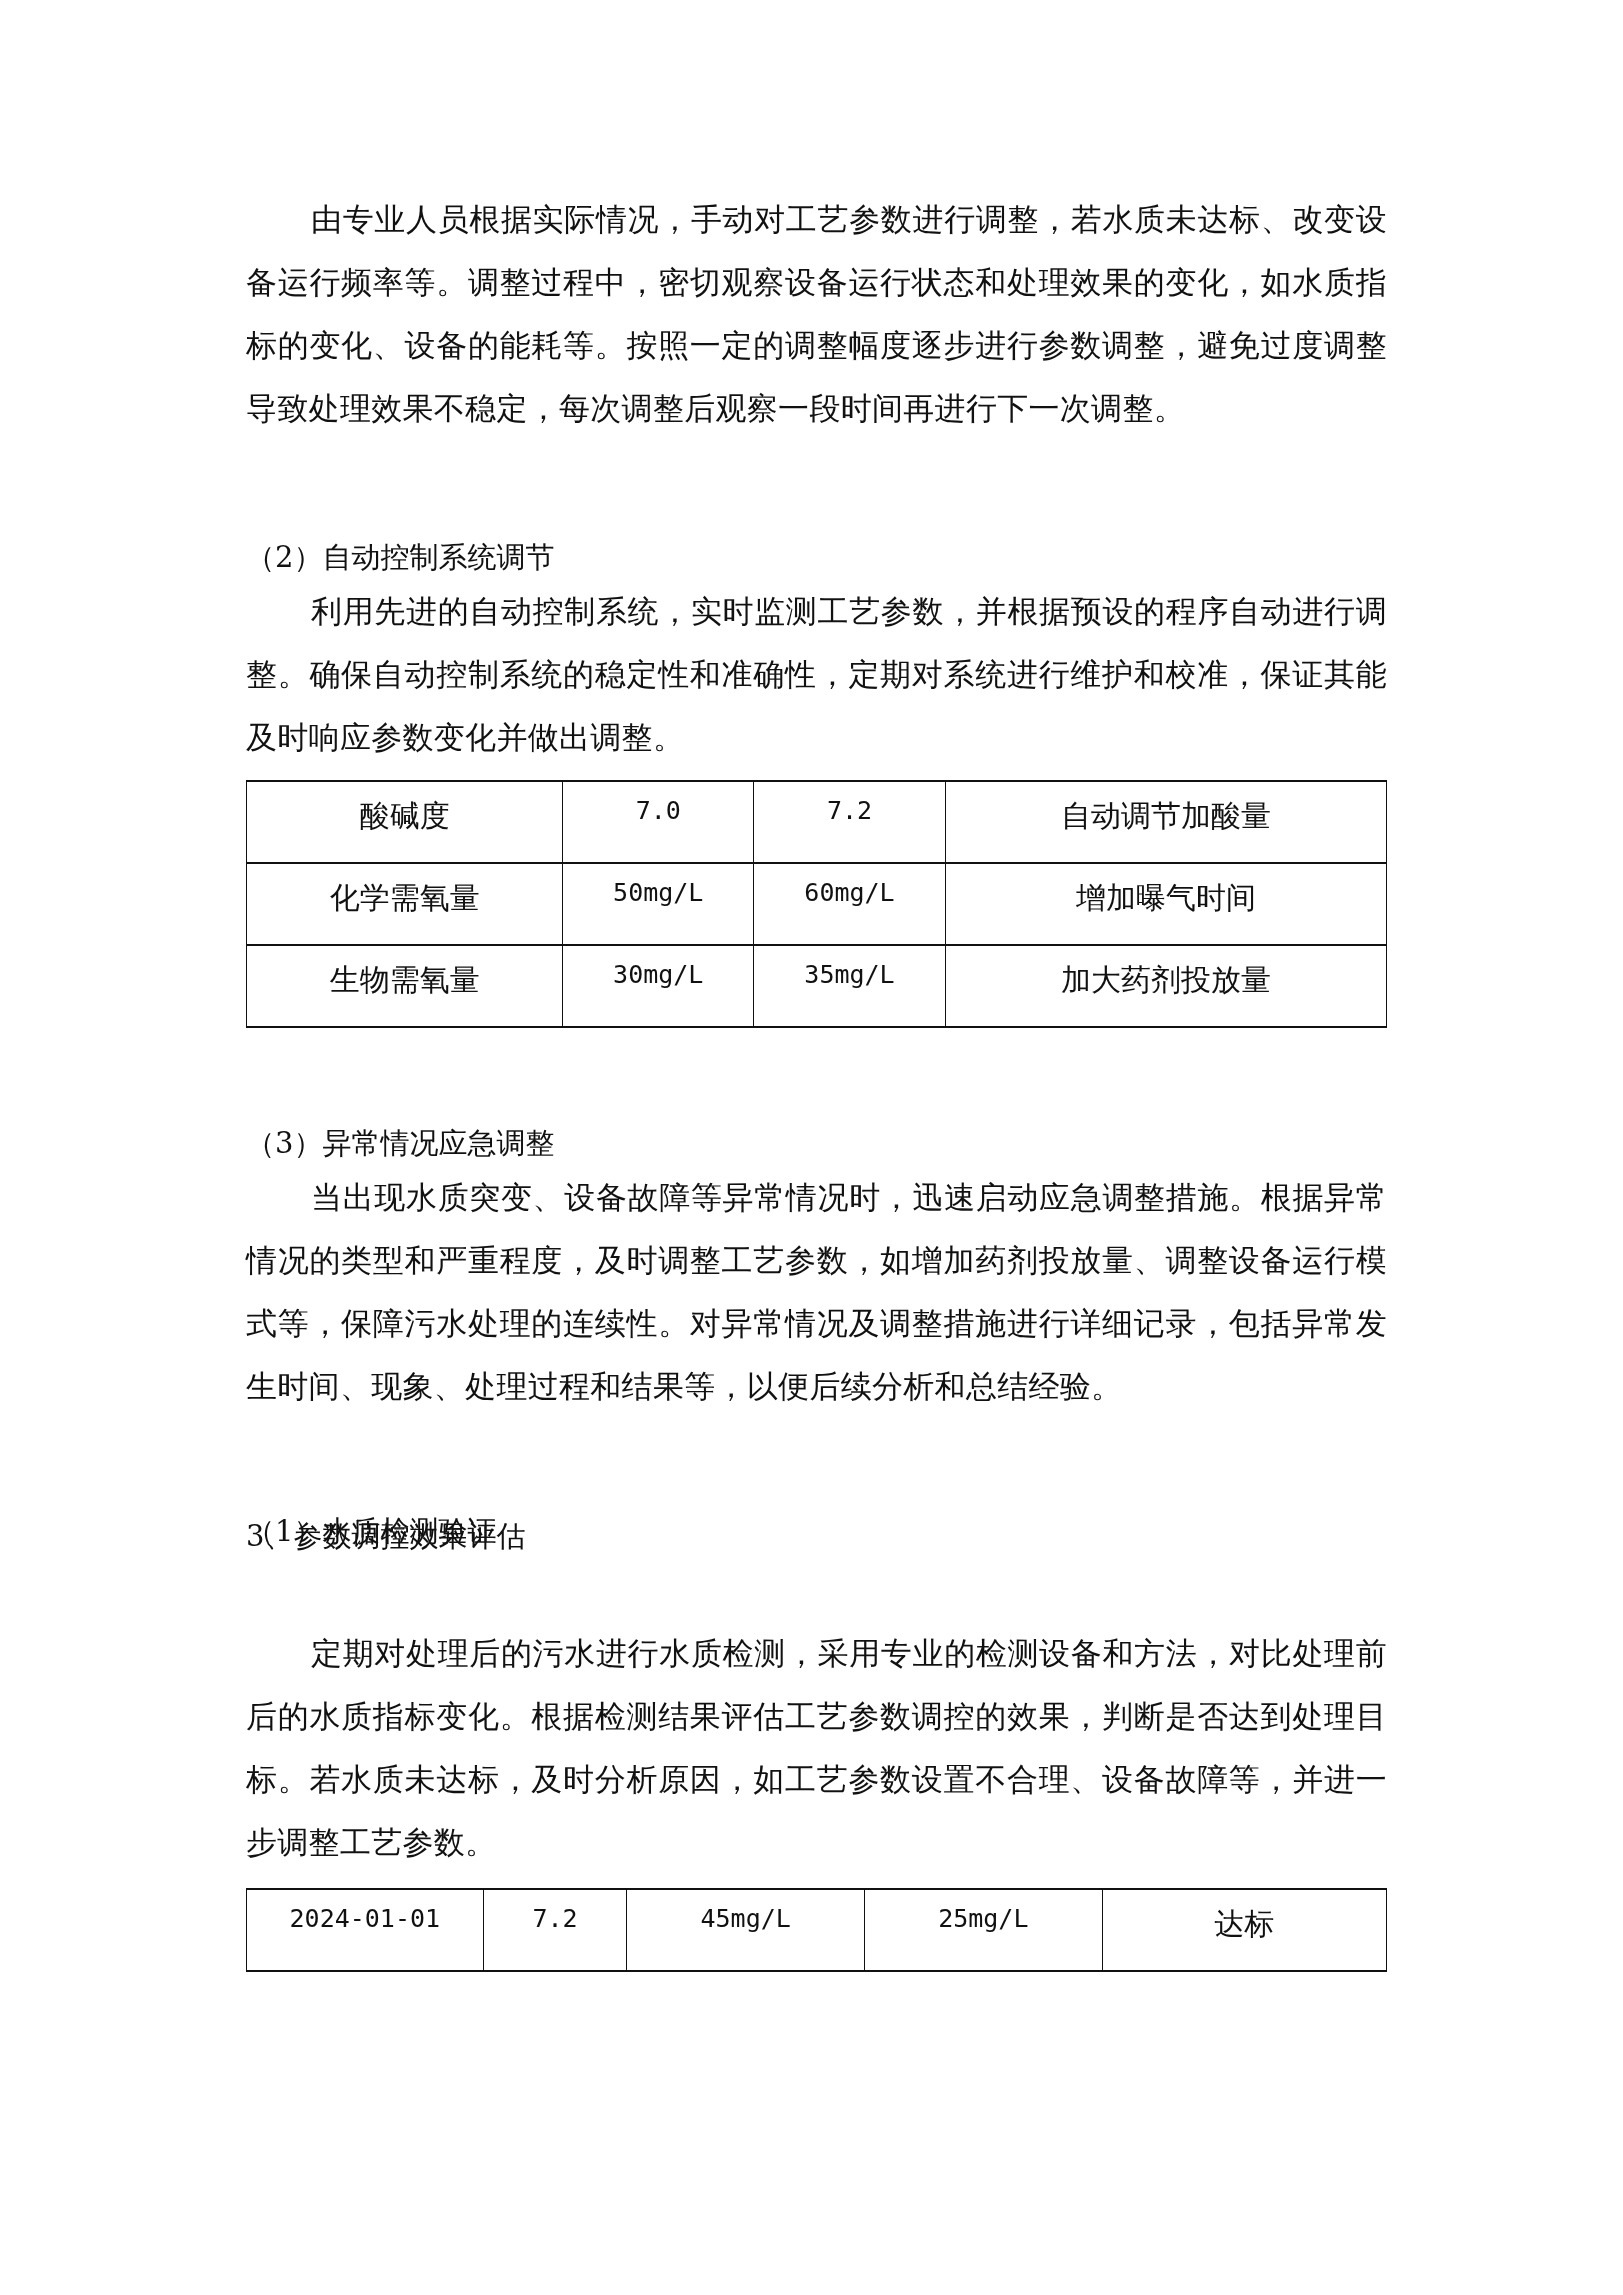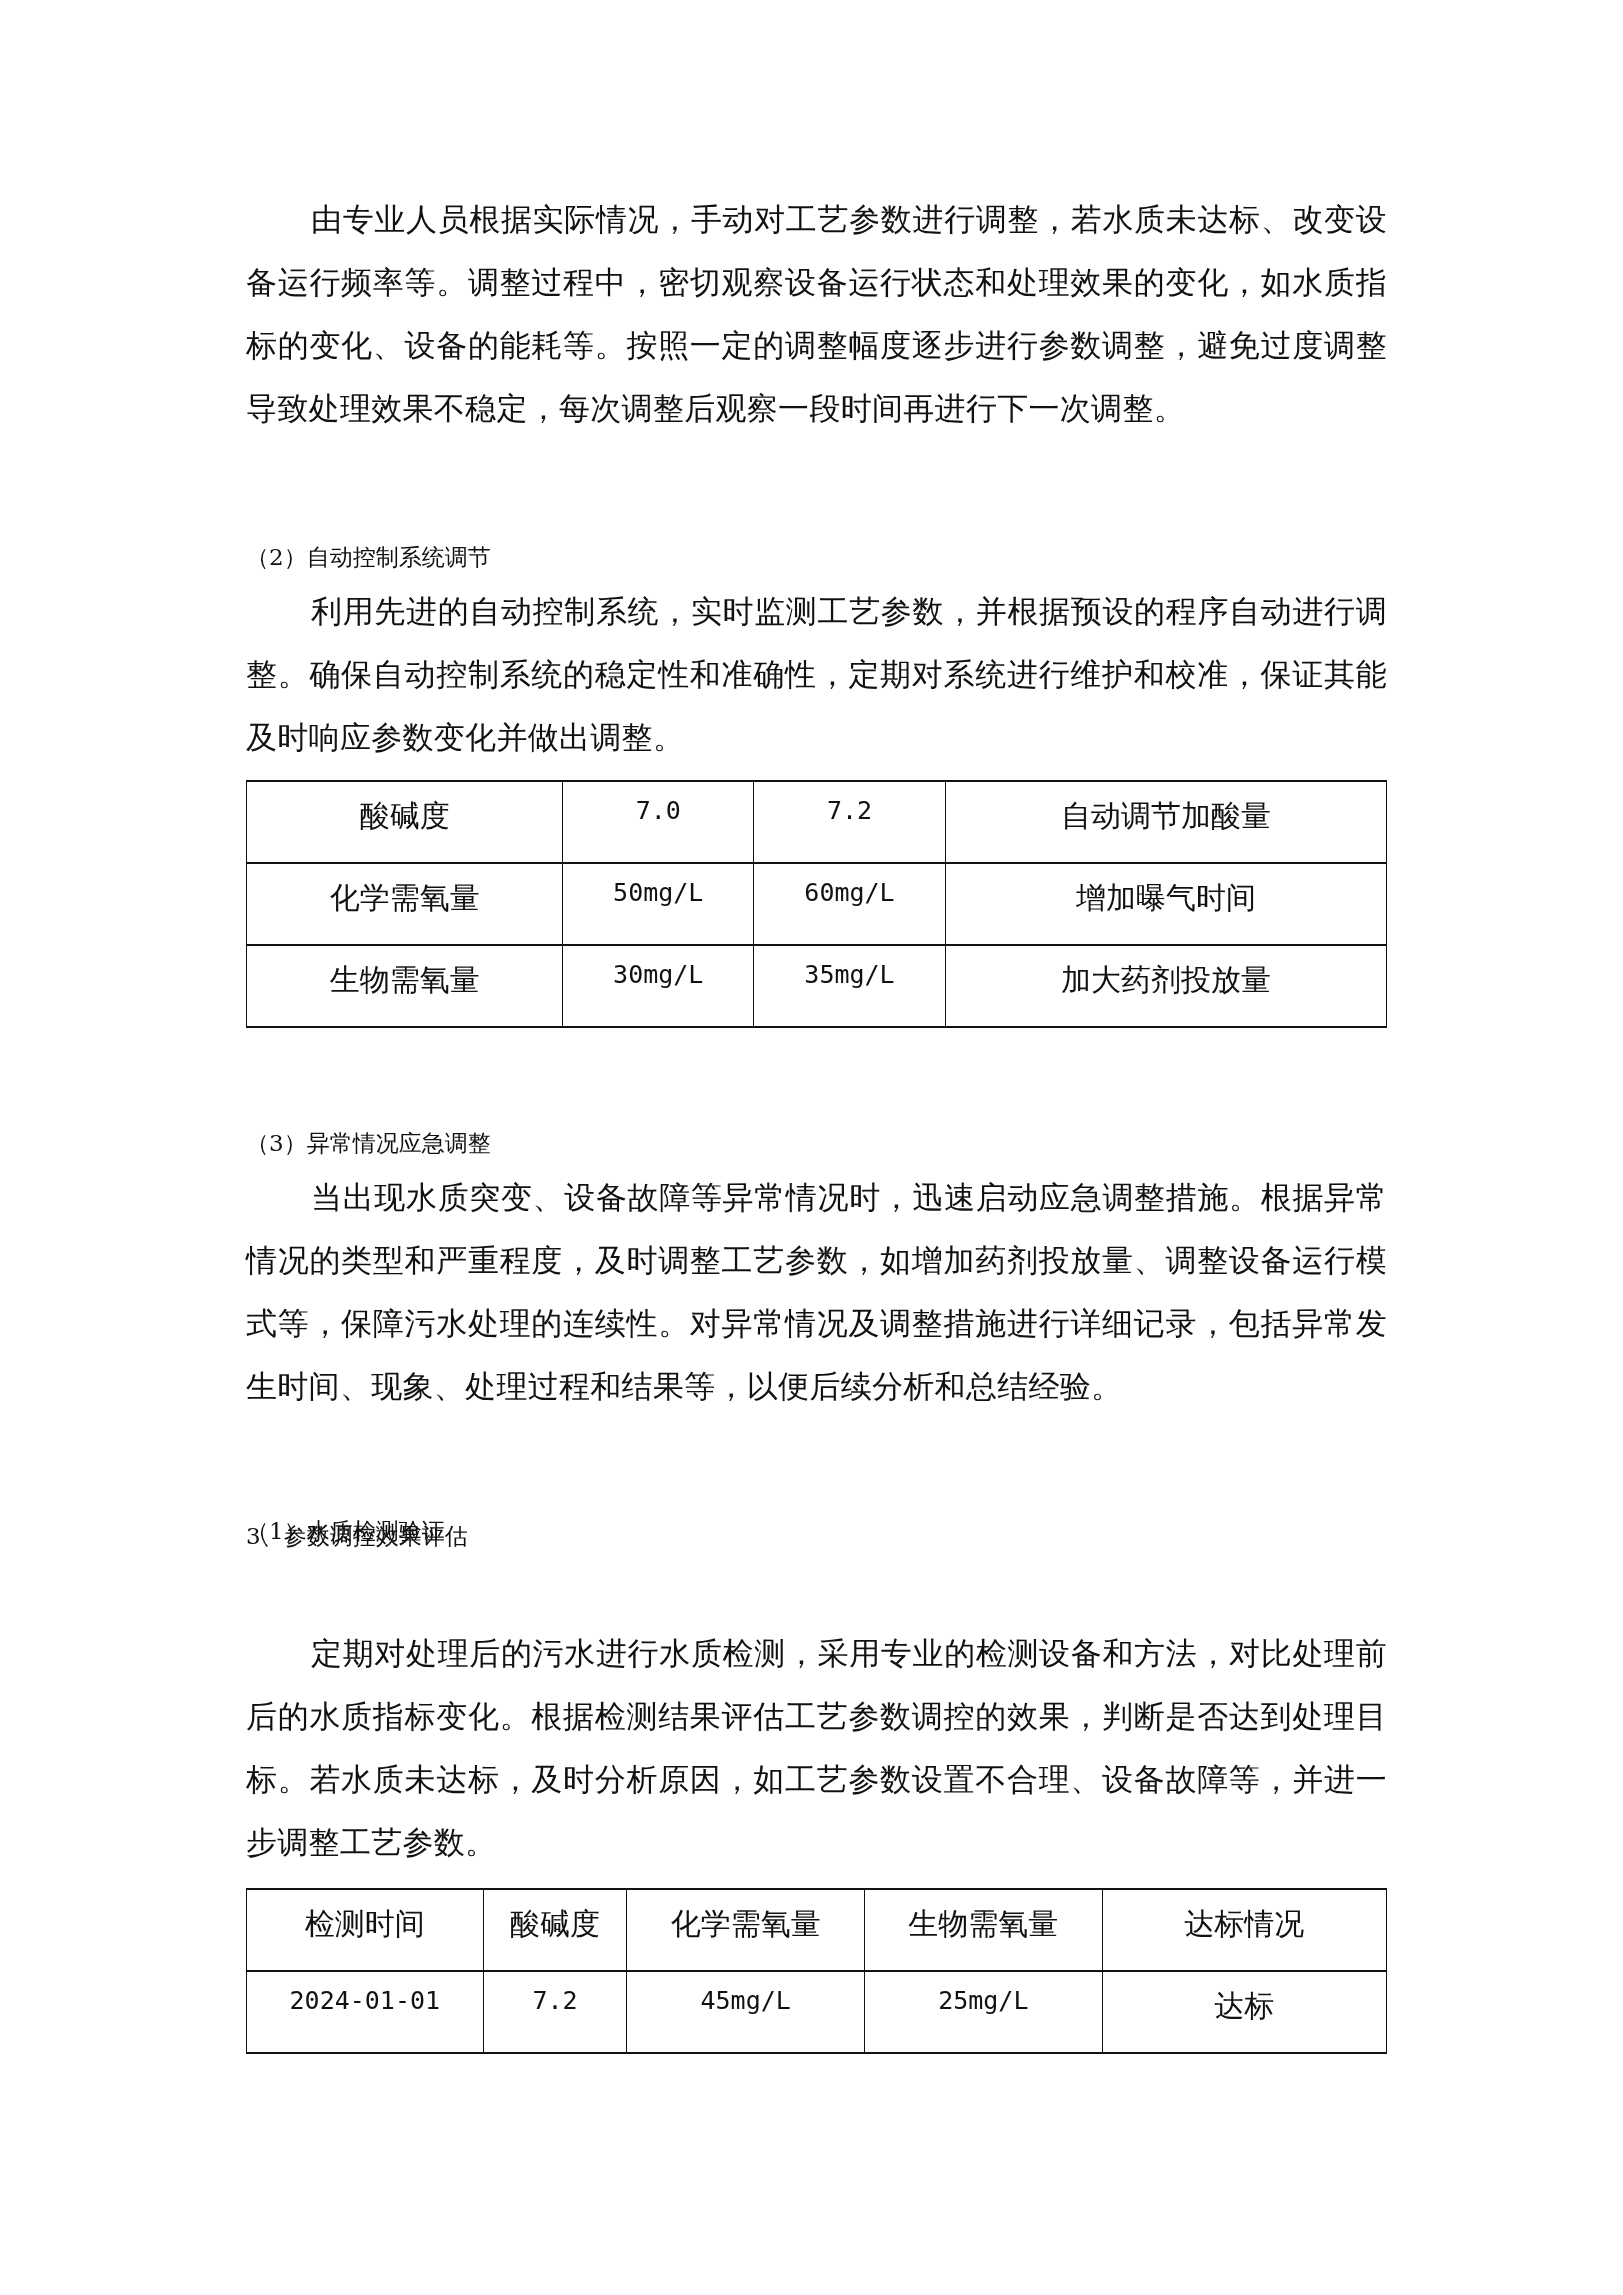--- a/index.html
+++ b/index.html
@@ -9,21 +9,21 @@
     color: #111111;
   }
   .page { position: absolute; left: 246px; top: 0; width: 1141px; }
   .para {
     position: absolute; left: 0; width: 1141px;
     font-size: 31px; line-height: 63px; letter-spacing: 0.3px;
     text-align: justify; margin: 0;
   }
   .indent { text-indent: 65px; }
   .heading {
-    position: absolute; left: 0; font-size: 23px; line-height: 39px; margin: 0;
+    position: absolute; left: 0; font-size: 29px; line-height: 39px; margin: 0;
   }
   table.doc-table {
     position: absolute; left: 0; width: 1141px; border-collapse: collapse;
     font-size: 30px;
   }
   table.doc-table td {
     border: 1.3px solid #111; text-align: center; vertical-align: top;
     padding-top: 14.4px; height: 65px; box-sizing: border-box;
   }
   table.doc-table { border-top: 2.6px solid #111; border-bottom: 2.6px solid #111; }
@@ -82,27 +82,20 @@
 
   <table class="doc-table" style="top:1888px;">
     <colgroup>
       <col style="width:237px">
         <col style="width:144px">
         <col style="width:238px">
         <col style="width:238px">
         <col style="width:285px">
     </colgroup>
     <tbody>
-        <tr style="height:82px;">
-      <td>检测时间</td>
-      <td>酸碱度</td>
-      <td>化学需氧量</td>
-      <td>生物需氧量</td>
-      <td>达标情况</td>
-    </tr>
     <tr style="height:82px;">
       <td class="mono">2024-01-01</td>
       <td class="mono">7.2</td>
       <td class="mono">45mg/L</td>
       <td class="mono">25mg/L</td>
       <td>达标</td>
     </tr>
   </tbody>
     </table>
 

